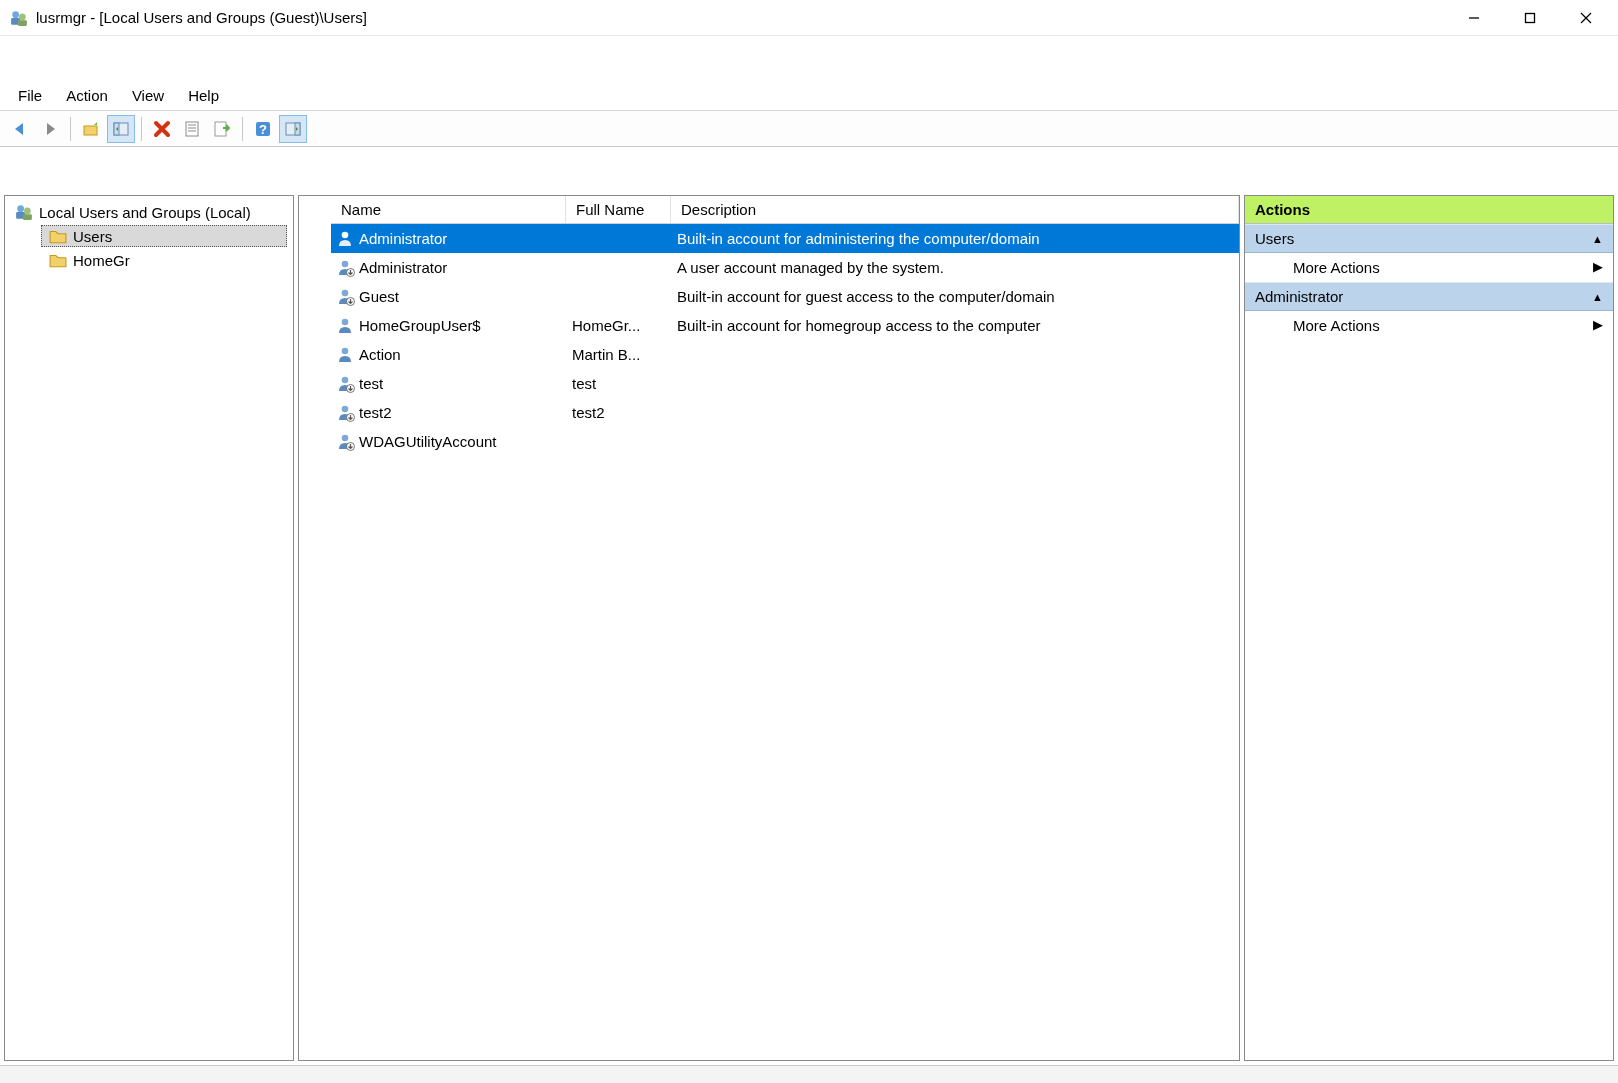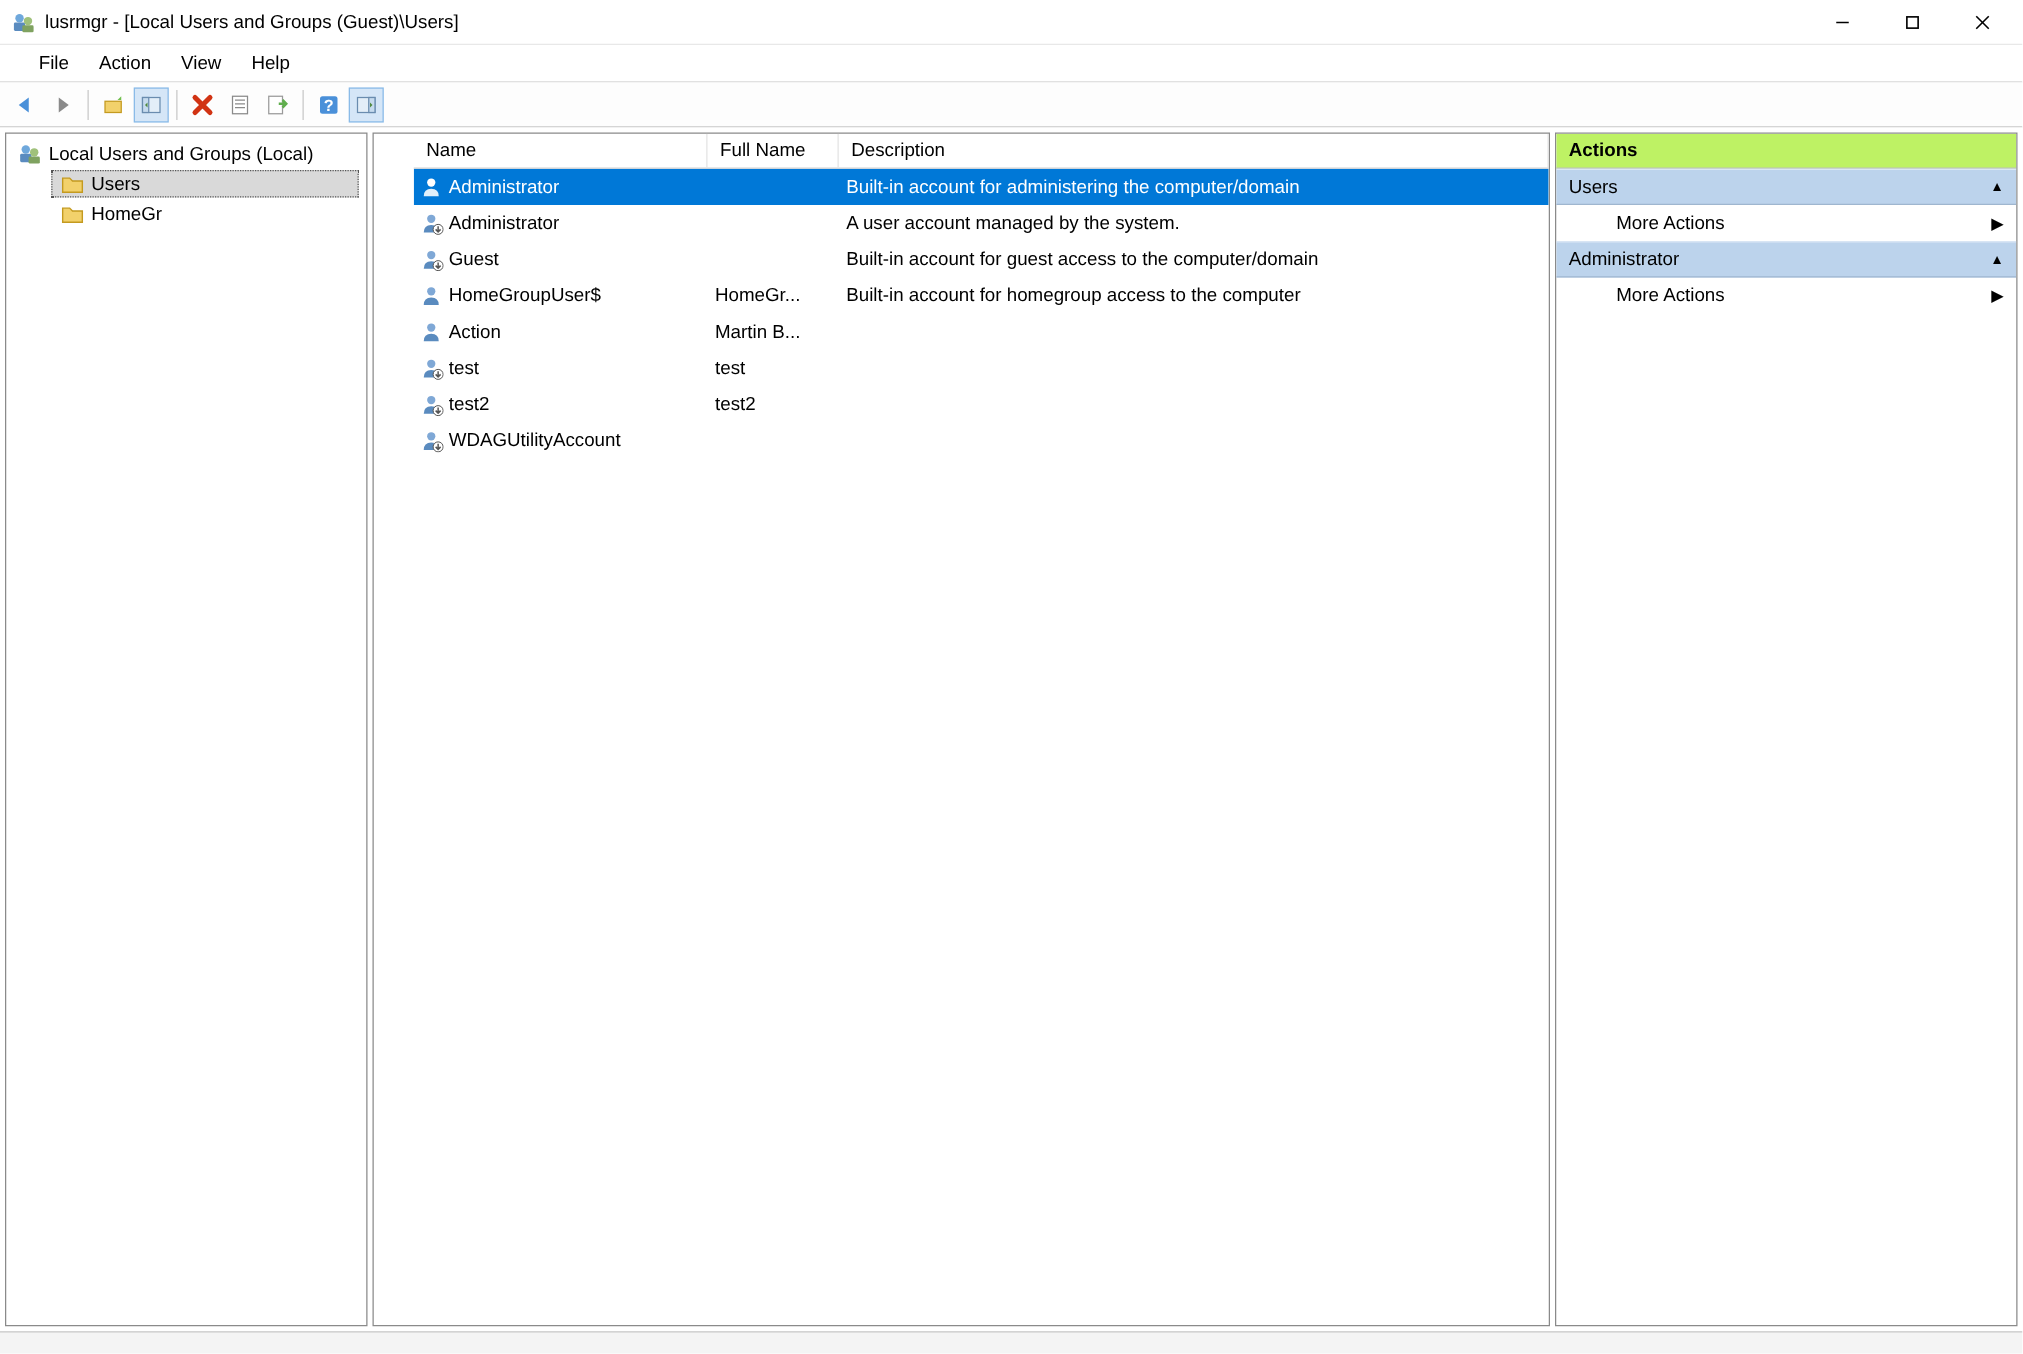--- a/index.html
+++ b/index.html
@@ -25,23 +25,24 @@
 .titlebar .title { flex:1; font-size:15px; }
 .win-controls { display:flex; }
 .win-controls .wc {
   width:56px; height:34px;
   display:flex; align-items:center; justify-content:center;
   font-size:14px; cursor:default;
 }
 .menubar {
   height:30px;
   display:flex; align-items:center;
-  padding:0 21px;
+  padding:0 8px;
   gap:4px;
   border-bottom:1px solid #d8d8d8;
+  margin-top:45px;
 }
 .menubar .menu-item {
   padding:4px 10px;
   font-size:15px;
   cursor:default;
 }
 .toolbar {
   height:36px;
   display:flex; align-items:center;
   padding:0 6px;
@@ -60,20 +61,21 @@
   flex:1;
   display:flex;
   padding:4px;
   gap:4px;
   background:#fff;
 }
 .pane {
   border:1px solid #8a8a8a;
   background:#fff;
   overflow:hidden;
+  margin-top:44px;
 }
 .tree-pane { width:290px; display:flex; flex-direction:column; padding:4px 2px; }
 .tree-root, .tree-item {
   display:flex; align-items:center;
   padding:2px 4px;
   margin:1px 4px;
   font-size:15px;
   white-space:nowrap;
   cursor:default;
 }
@@ -107,21 +109,21 @@
   background:#bef264; border-bottom:1px solid #bdbdbd;
   padding:5px 10px; font-weight:bold; font-size:15px;
 }
 .actions-section {
   background:#bcd3ec; border-bottom:1px solid #9fb6cf; border-top:1px solid #dce8f5;
   padding:5px 10px; font-size:15px;
   display:flex; justify-content:space-between; align-items:center;
 }
 .actions-link {
   padding:6px 10px 6px 48px; font-size:15px;
-  display:flex; justify-content:space-between; align-items:center;
+  display:flex; justify-content:space-between; 
   cursor:default;
 }
 .arrow-up { font-size:11px; }
 .arrow-right { font-size:13px; }
 .status-row { height:18px; border-top:1px solid #c8c8c8; background:#f4f4f4; }
 </style>
 </head>
 <body>
 
 <div class="titlebar">

